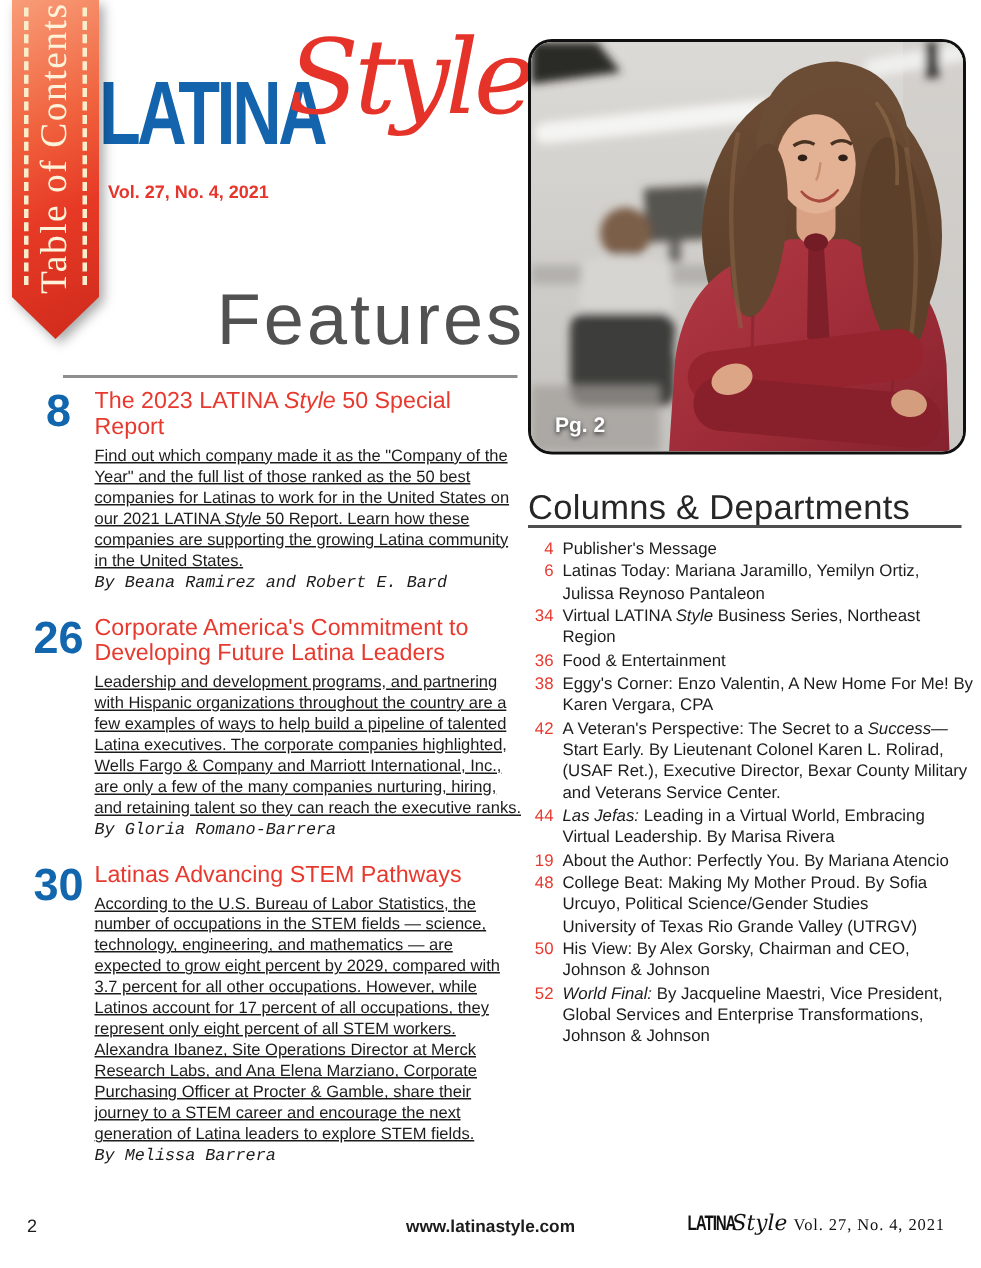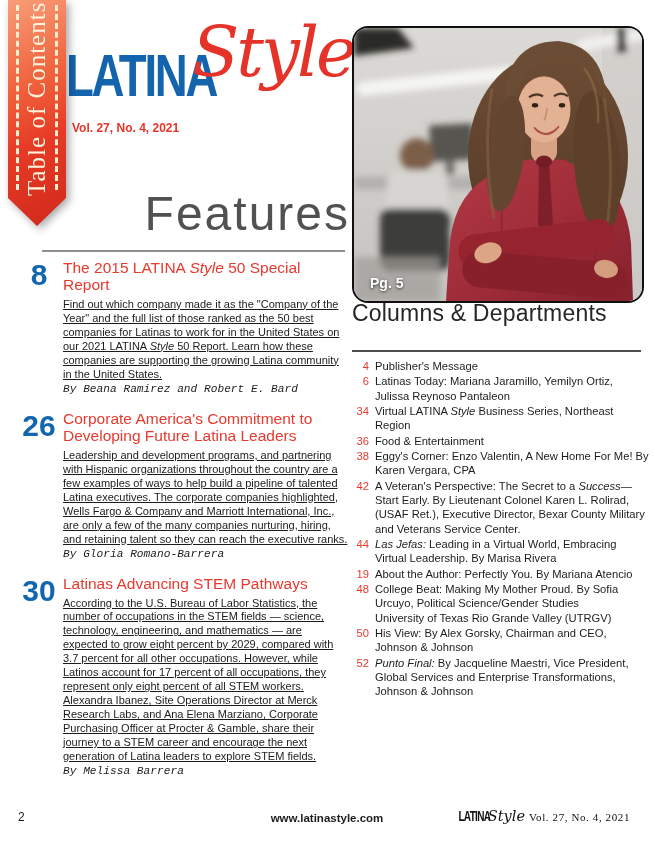--- a/index.html
+++ b/index.html
@@ -41,21 +41,21 @@
   .fbyline{font-size:11.2px;line-height:1.3;font-style:italic;color:#1c1c1c;font-family:Liberation Mono, monospace;}
 
   
   .photo-frame{position:absolute;left:352px;top:26px;width:288px;height:273px;
                border:2px solid #101010;border-radius:16px;overflow:hidden;background:#d6d4d0;}
   .photo-frame svg{display:block;width:100%;height:100%;}
   .pg-caption{position:absolute;left:16px;bottom:10px;color:#ffffff;font-weight:bold;font-size:14px;
               text-shadow:0 1px 3px rgba(0,0,0,.7);}
 
   
-  .columns-heading{position:absolute;left:352px;top:300px;font-size:23px;color:#262626;letter-spacing:.2px;}
+  .columns-heading{position:absolute;left:352px;top:325px;font-size:23px;color:#262626;letter-spacing:.2px;}
   .columns-divider{position:absolute;left:352px;top:350px;width:289px;border-top:2px solid #4e4e4e;}
   .columns-list{position:absolute;left:352px;top:359px;width:298px;}
   .citem{display:grid;grid-template-columns:17px 1fr;column-gap:6px;margin-bottom:1px;}
   .cnum{color:#e8392e;font-size:11.2px;line-height:1.28;text-align:right;}
   .ctext{font-size:11.2px;line-height:1.28;color:#1c1c1c;white-space:pre-line;}
 
   
   .footer-page{position:absolute;left:18px;top:810px;font-size:12px;color:#1c1c1c;}
   .footer-site{position:absolute;left:0;right:0;top:812px;text-align:center;
                font-weight:bold;font-size:11.5px;color:#1c1c1c;}
@@ -83,21 +83,21 @@
     <span class="logo-style"><span>Style</span><span class="logo-reg">®</span></span>
   </div>
   <div class="issue-line">Vol. 27, No. 4, 2021</div>
 
   <div class="features-heading">Features</div>
   <div class="features-divider"></div>
   <div class="features-list">
       <div class="feature">
         <div class="fnum">8</div>
         <div class="fcontent">
-          <div class="ftitle"><span>The 2015 LATINA </span><i>Style</i><span> 50 Special Report</span></div>
+          <div class="ftitle"><span>The 2023 LATINA </span><i>Style</i><span> 50 Special Report</span></div>
           <div class="fbody"><span>Find out which company made it as the "Company of the Year" and the full list of those ranked as the 50 best companies for Latinas to work for in the United States on our 2021 LATINA </span><i>Style</i><span> 50 Report. Learn how these companies are supporting the growing Latina community in the United States.</span></div>
           <div class="fbyline">By Beana Ramirez and Robert E. Bard</div>
         </div>
       </div>
       <div class="feature">
         <div class="fnum">26</div>
         <div class="fcontent">
           <div class="ftitle"><span>Corporate America's Commitment to Developing Future Latina Leaders</span></div>
           <div class="fbody"><span>Leadership and development programs, and partnering with Hispanic organizations throughout the country are a few examples of ways to help build a pipeline of talented Latina executives. The corporate companies highlighted, Wells Fargo &amp; Company and Marriott International, Inc., are only a few of the many companies nurturing, hiring, and retaining talent so they can reach the executive ranks.</span></div>
           <div class="fbyline">By Gloria Romano-Barrera</div>
@@ -174,21 +174,21 @@
         <path d="M193,80 Q192,89 190,92" stroke="#c68e6e" stroke-width="1.6" fill="none"></path>
         <path d="M180,99 Q192,112 205,98 Q199,106 192,106 Q184,105 180,99 Z" fill="#ffffff" stroke="#a84a3e" stroke-width="1.4"></path>
         <path d="M185,131 L195,131 L199,196 Q191,205 184,196 Z" fill="#7e1f2a"></path>
         <ellipse cx="190" cy="133" rx="8" ry="6" fill="#731c26"></ellipse>
         <rect x="104" y="198" width="158" height="34" rx="17" fill="#95242f" transform="rotate(-7 183 215)"></rect>
         <rect x="108" y="228" width="166" height="36" rx="18" fill="#88202b" transform="rotate(5 191 246)"></rect>
         <ellipse cx="134" cy="224" rx="14" ry="10" fill="#dca585" transform="rotate(-18 134 224)"></ellipse>
         <ellipse cx="252" cy="240" rx="12" ry="9" fill="#d39d7e" transform="rotate(10 252 240)"></ellipse>
       </g>
     </svg>
-    <div class="pg-caption">Pg. 5</div>
+    <div class="pg-caption">Pg. 2</div>
   </div>
 
   <div class="columns-heading">Columns &amp; Departments</div>
   <div class="columns-divider"></div>
   <div class="columns-list">
       <div class="citem">
         <div class="cnum">4</div>
         <div class="ctext"><span>Publisher's Message</span></div>
       </div>
       <div class="citem">
@@ -224,21 +224,21 @@
         <div class="ctext"><span>College Beat: Making My Mother Proud. By Sofia Urcuyo, Political Science/Gender Studies
 University of Texas Rio Grande Valley (UTRGV)</span></div>
       </div>
       <div class="citem">
         <div class="cnum">50</div>
         <div class="ctext"><span>His View: By Alex Gorsky, Chairman and CEO,
 Johnson &amp; Johnson</span></div>
       </div>
       <div class="citem">
         <div class="cnum">52</div>
-        <div class="ctext"><i>Punto Final:</i><span> By Jacqueline Maestri, Vice President, Global Services and Enterprise Transformations, Johnson &amp; Johnson</span></div>
+        <div class="ctext"><i>World Final:</i><span> By Jacqueline Maestri, Vice President, Global Services and Enterprise Transformations, Johnson &amp; Johnson</span></div>
       </div>
     </div>
 
   <div class="footer-page">2</div>
   <div class="footer-site">www.latinastyle.com</div>
   <div class="footer-brand">
     <span class="fb-latina">LATINA</span><span class="fb-style">Style</span><span class="fb-issue">Vol. 27, No. 4, 2021</span>
   </div>
 
 </div>

